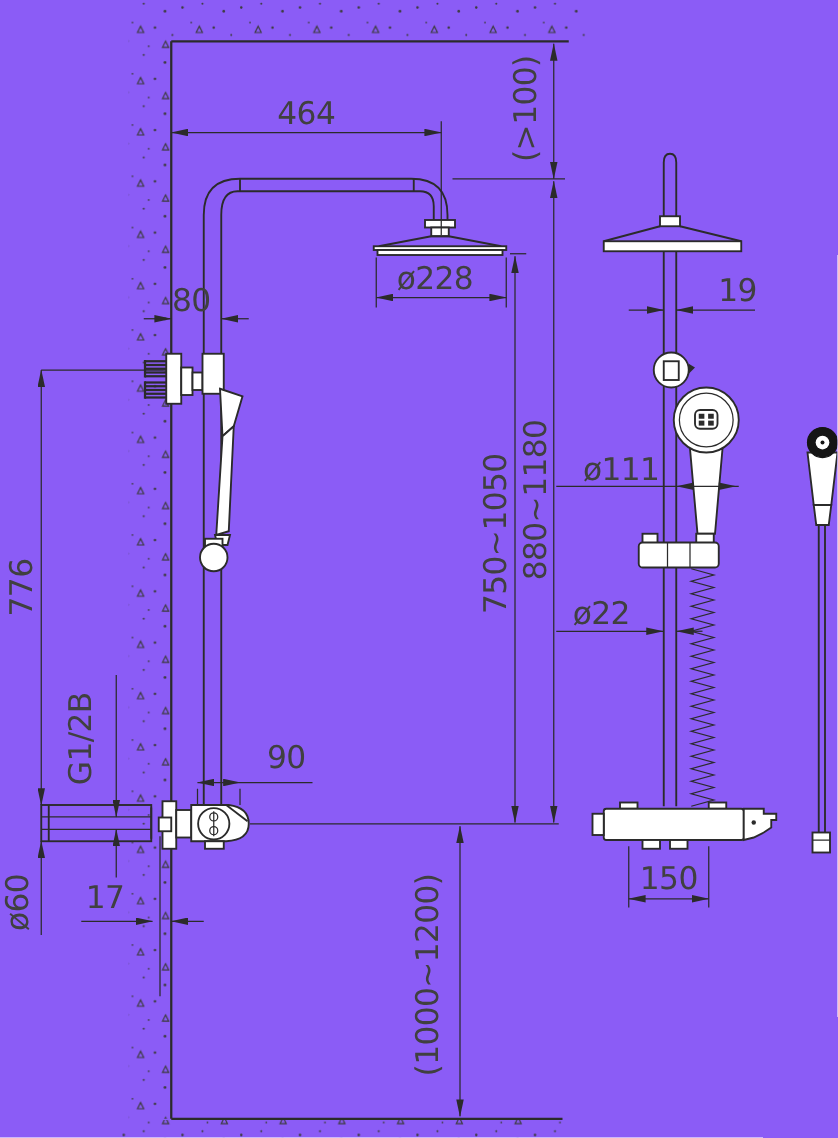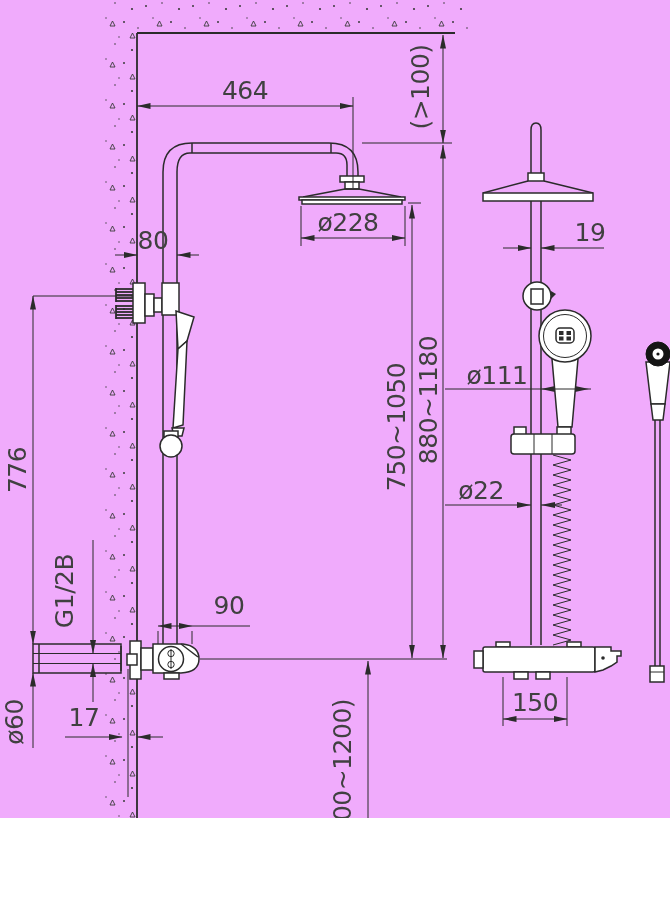--- a/index.html
+++ b/index.html
@@ -1,16 +1,16 @@
 <!DOCTYPE html>
 <html><head>
 <meta charset="utf-8">
 <style>
   html,body{margin:0;padding:0;background:#ffffff;}
-  .stage{width:670px;height:818px;position:relative;background:#f0abfc;overflow:hidden;}
+  .stage{width:670px;height:910px;position:relative;background:#8b5cf6;overflow:hidden;}
   svg{display:block;}
   .dim{font-family:"DejaVu Sans",sans-serif;font-size:25px;fill:#404040;letter-spacing:-0.5px;}
   .obj{stroke:#2b2b2b;fill:none;stroke-width:1.5;}
   .objw{stroke:#2b2b2b;fill:#ffffff;stroke-width:1.5;}
   .thin{stroke:#2b2b2b;fill:none;stroke-width:1;}
   .bnd{stroke:#2b2b2b;fill:none;stroke-width:1.8;}
 </style>
 </head>
 <body>
 

